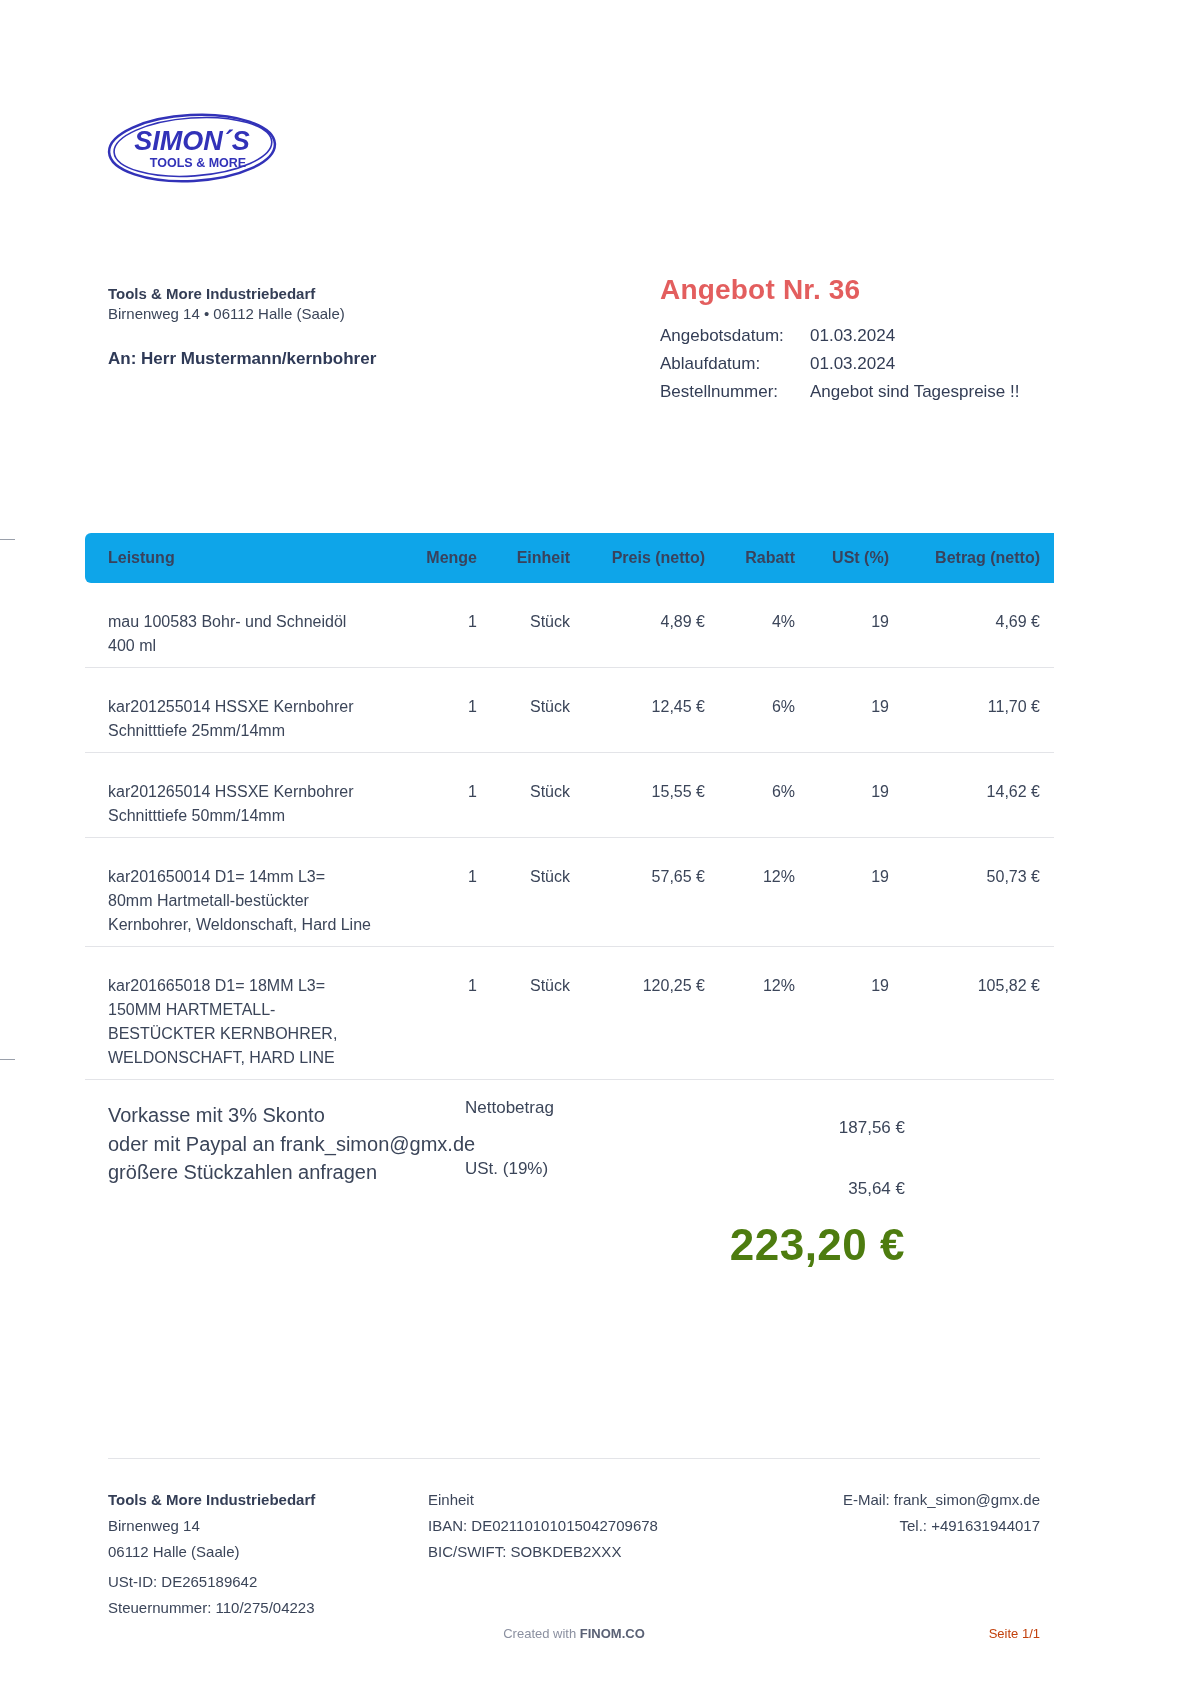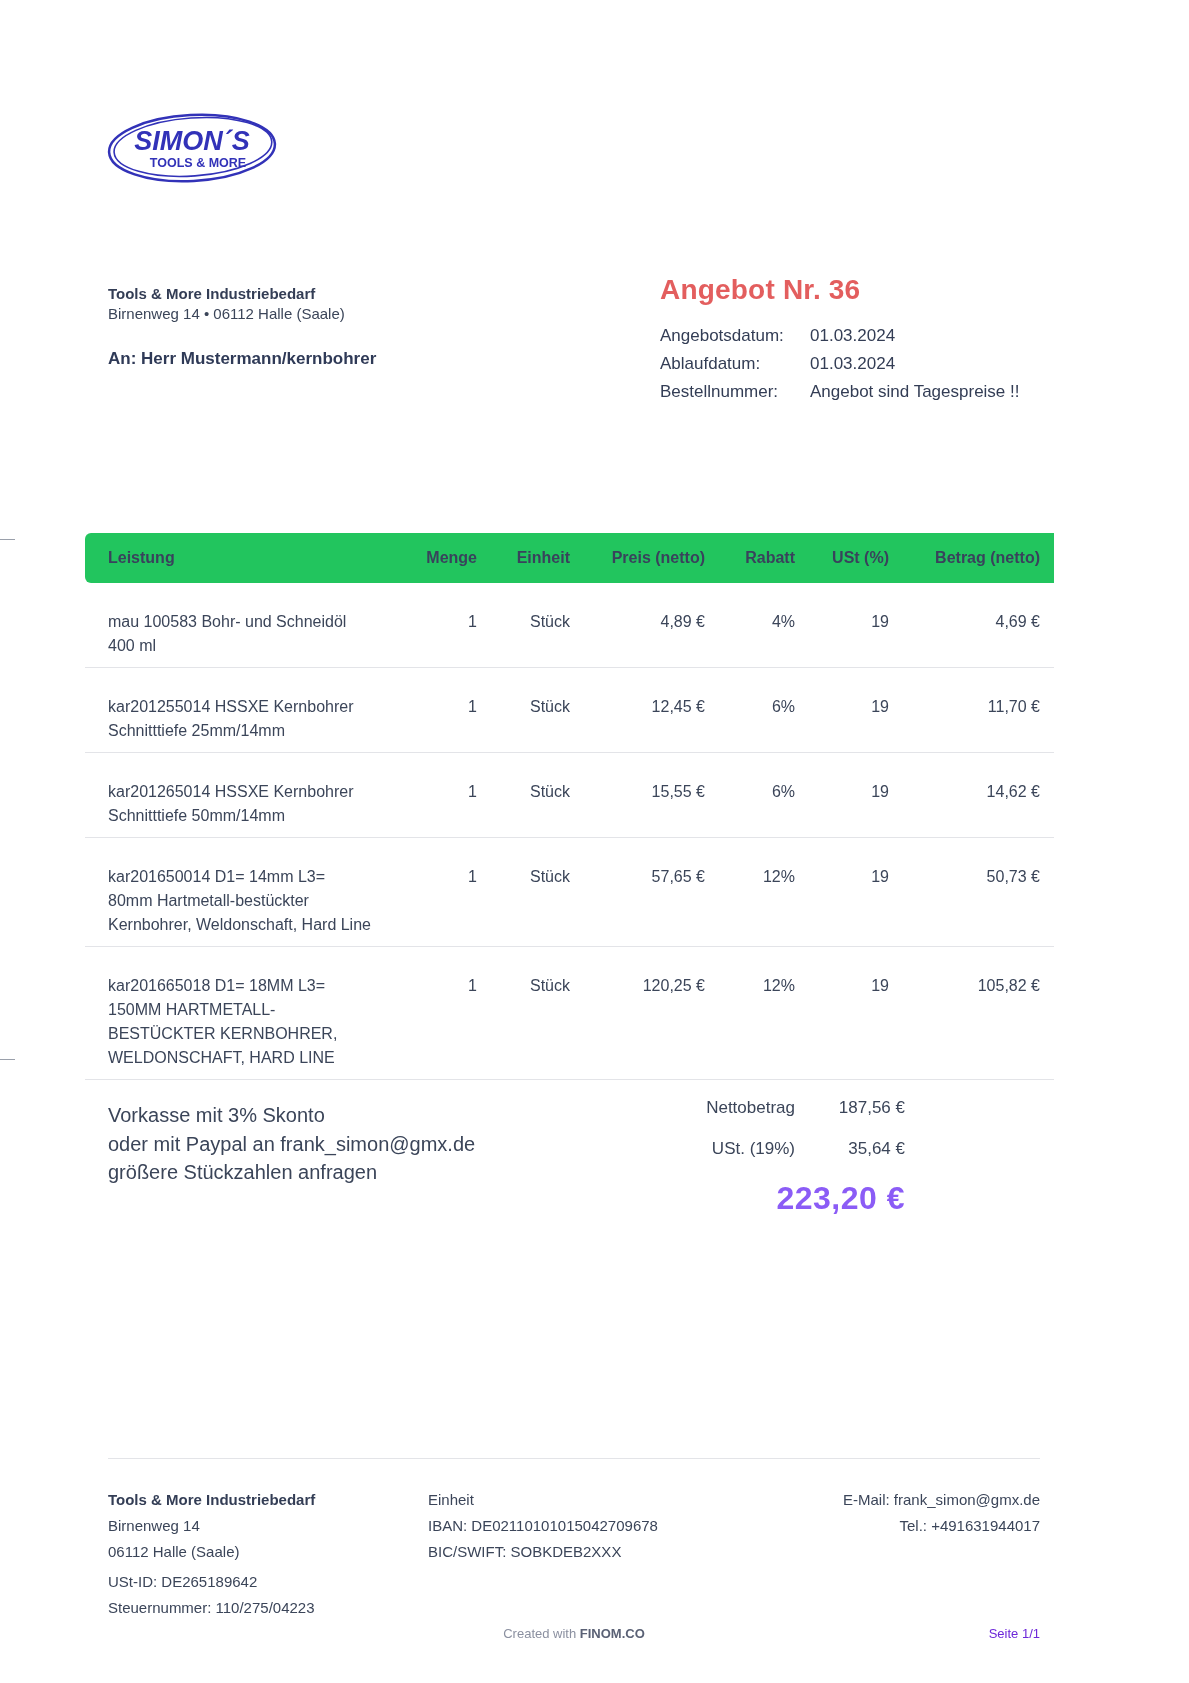--- a/index.html
+++ b/index.html
@@ -32,21 +32,21 @@
   .doc-title { font-size: 28px; font-weight: bold; color: #e35e5e; letter-spacing: 0.2px; }
   .doc-meta { margin-top: 16px; }
   .meta-row { display: flex; font-size: 17px; line-height: 28px; color: #333d55; }
   .meta-label { width: 150px; flex: 0 0 150px; }
   .meta-value { flex: 1; }
 
   
   .items { position: absolute; left: 85px; top: 533px; width: 976px; }
   table { border-collapse: collapse; width: 976px; table-layout: fixed; }
   thead th {
-    background: #22c55e;
+    background: #0ea5e9;
     height: 50px;
     font-size: 16px;
     font-weight: bold;
     color: #39425c;
     text-align: right;
     padding: 0;
     vertical-align: middle;
   }
   thead th:first-child { text-align: left; padding-left: 23px; border-radius: 6px 0 0 6px; }
   thead th:last-child { padding-right: 21px; border-radius: 0 6px 6px 0; }
@@ -60,38 +60,38 @@
     border-bottom: 1px solid #e3e4e8;
   }
   tbody td:first-child { text-align: left; padding-left: 23px; padding-right: 48px; }
   tbody td:last-child { padding-right: 21px; }
 
   
   .notes { position: absolute; left: 108px; top: 1101px; font-size: 20px; line-height: 28.5px; color: #3b4559; }
 
   
   .totals { position: absolute; right: 149px; top: 1098px; width: 440px; }
-  .totals-row { display: flex; justify-content: flex-end; font-size: 17px; line-height: 20px; color: #3b4559; margin-bottom: 21px; }
+  .totals-row { display: flex; justify-content: flex-end; font-size: 17px; line-height: 20px; color: #3b4559; margin-bottom: 21px; flex-direction: column; }
   .totals-value { min-width: 110px; text-align: right; }
-  .grand-total { text-align: right; font-size: 32px; font-weight: bold; color: #8b5cf6; margin-top: 10px; letter-spacing: 0.5px; }
+  .grand-total { text-align: right; font-size: 44px; font-weight: bold; color: #4d7c0f; margin-top: 10px; letter-spacing: 0.5px; }
 
   
   .footer-sep { position: absolute; left: 108px; top: 1458px; width: 932px; height: 1px; background: #e3e4e8; }
   .footer { position: absolute; left: 108px; top: 1490px; width: 932px; font-size: 15px; line-height: 20px; color: #3b4559; }
   .footer-col-left { position: absolute; left: 0; top: 0; }
   .footer-col-mid { position: absolute; left: 320px; top: 0; }
   .footer-col-right { position: absolute; right: 0; top: 0; text-align: right; }
   .footer-company { font-weight: bold; color: #333d55; }
   .footer div { margin-bottom: 6px; }
   .footer .gap-above { margin-top: 10px; }
 
   .bottom-line { position: absolute; left: 108px; top: 1626px; width: 932px; font-size: 13px; color: #8b90a0; }
   .created { position: absolute; left: 0; width: 100%; text-align: center; }
   .created-brand { font-weight: bold; color: #5a6175; }
-  .page-num { position: absolute; right: 0; color: #6d28d9; }
+  .page-num { position: absolute; right: 0; color: #c2410c; }
 </style>
 </head>
 <body>
 
 <div class="page">
 
   <div class="fold-mark m1"></div>
   <div class="fold-mark m2"></div>
 
   <div class="logo">

